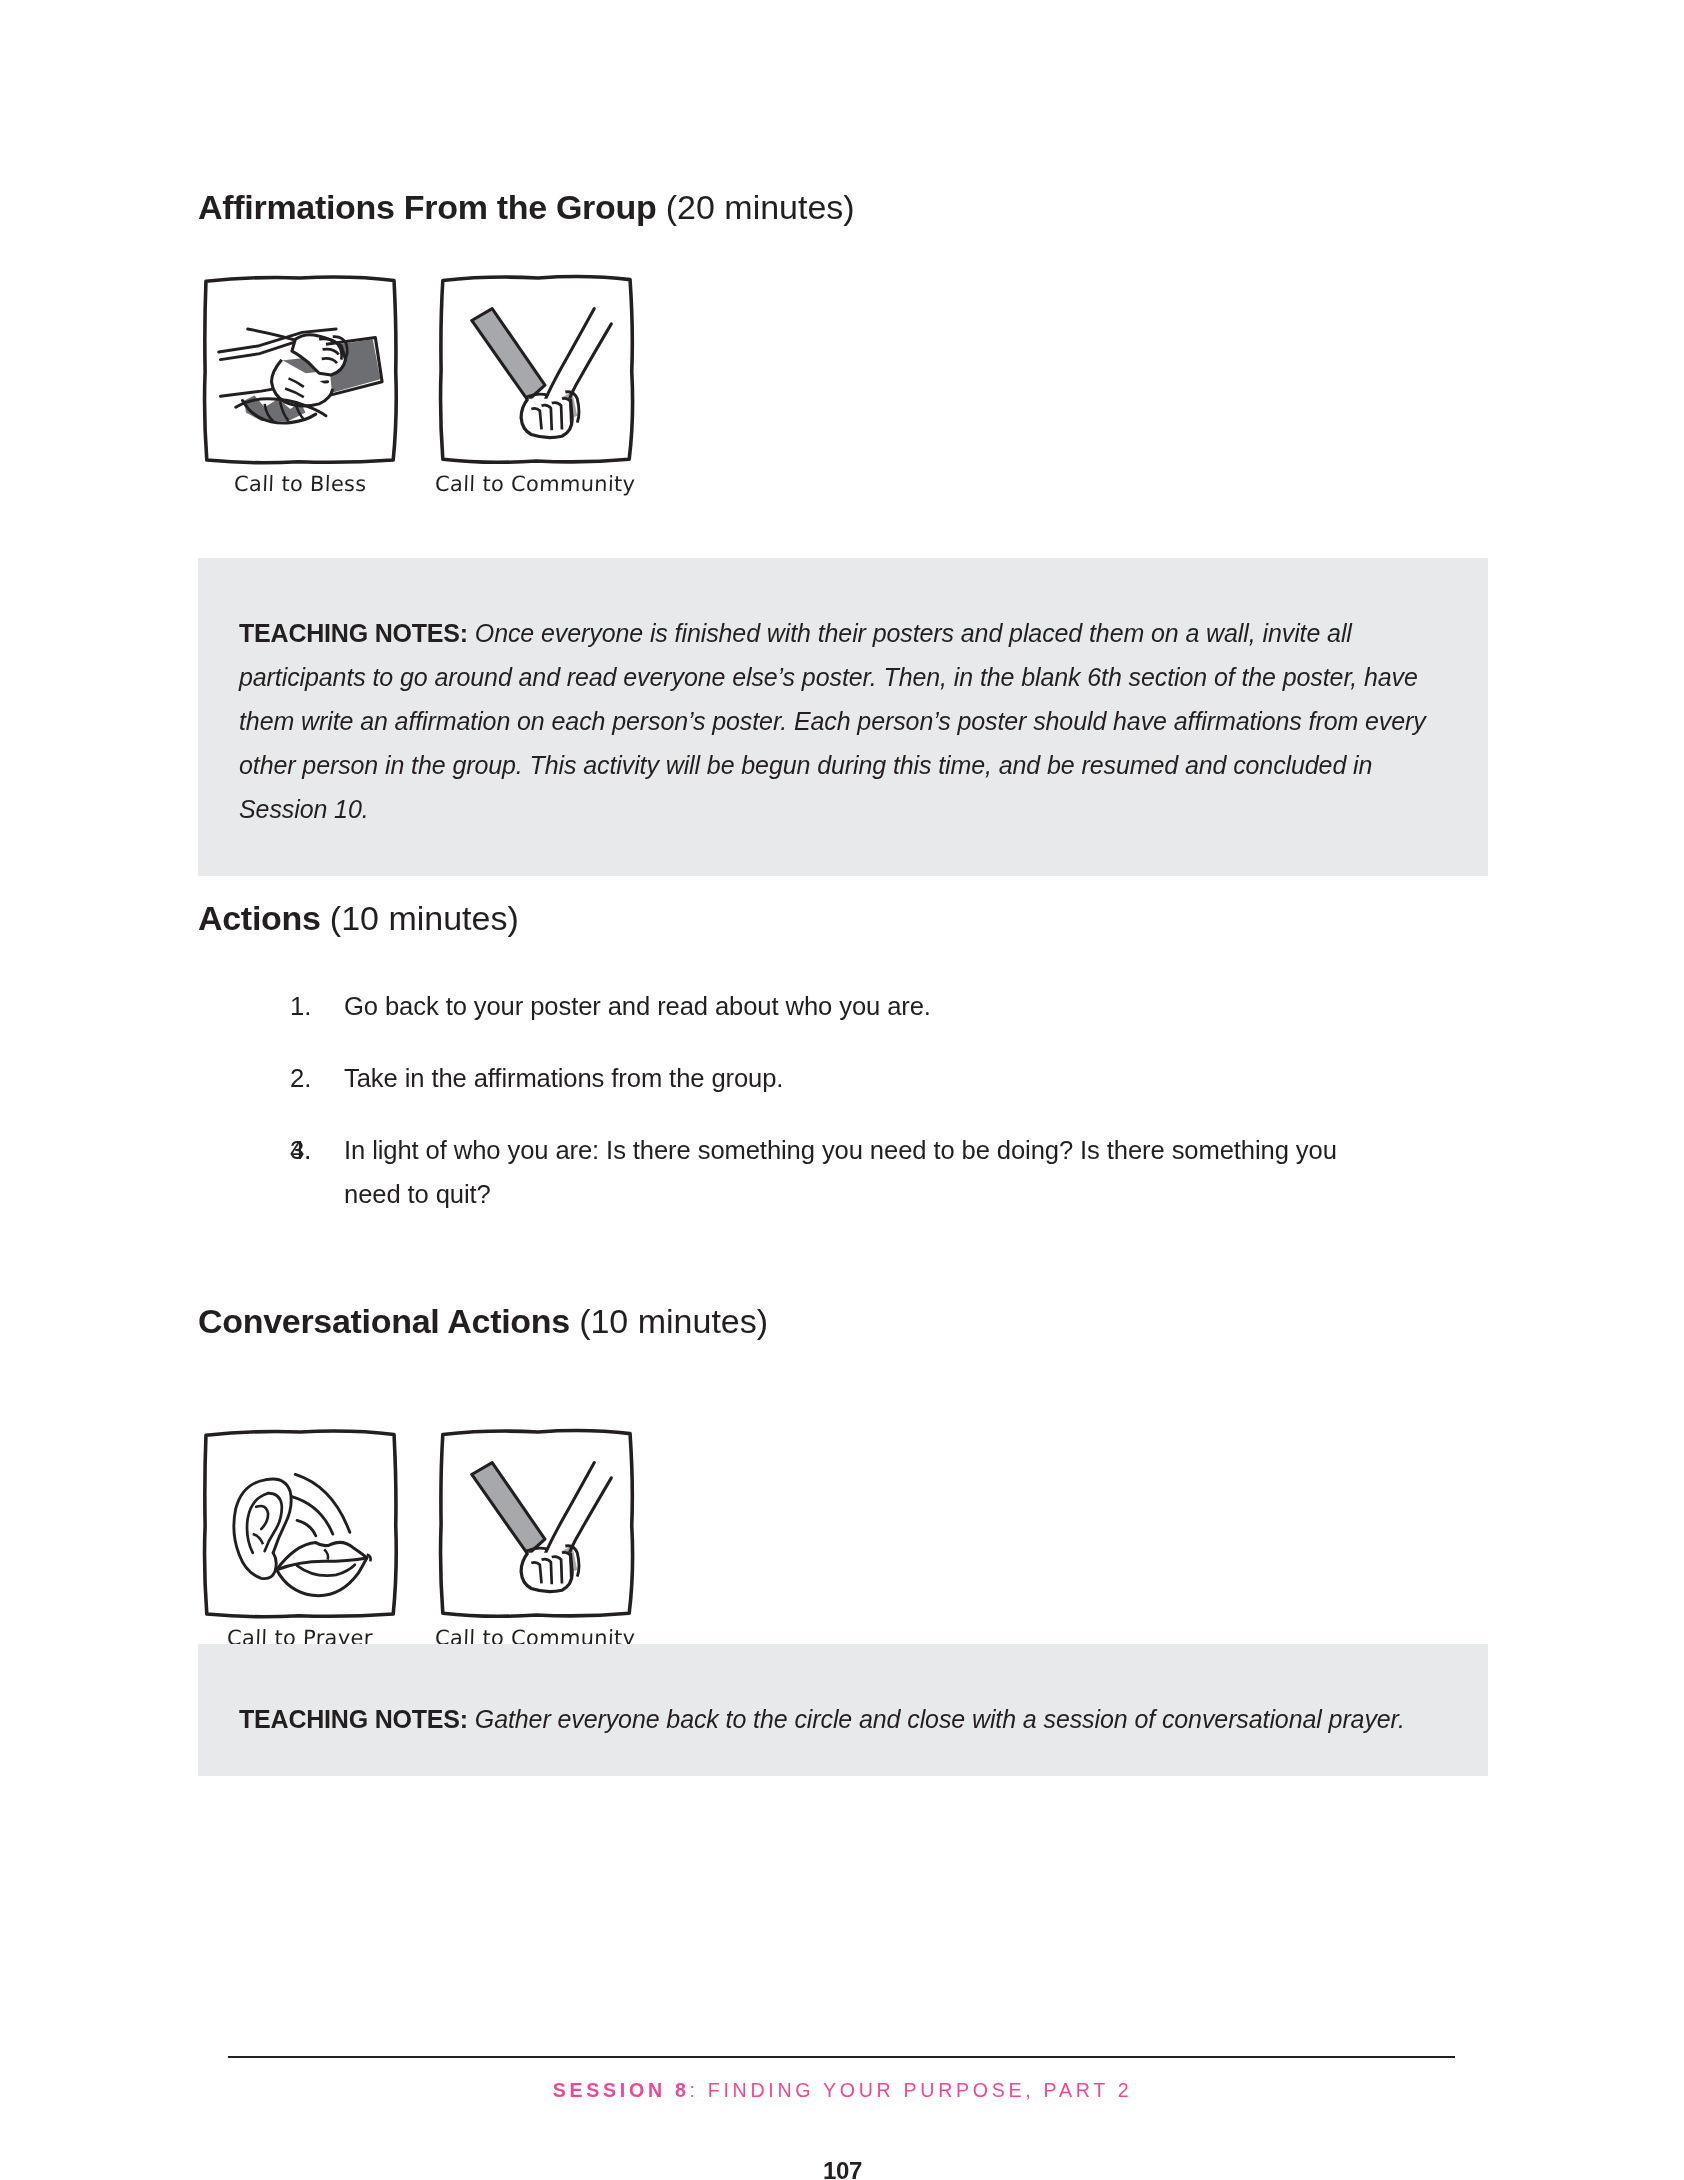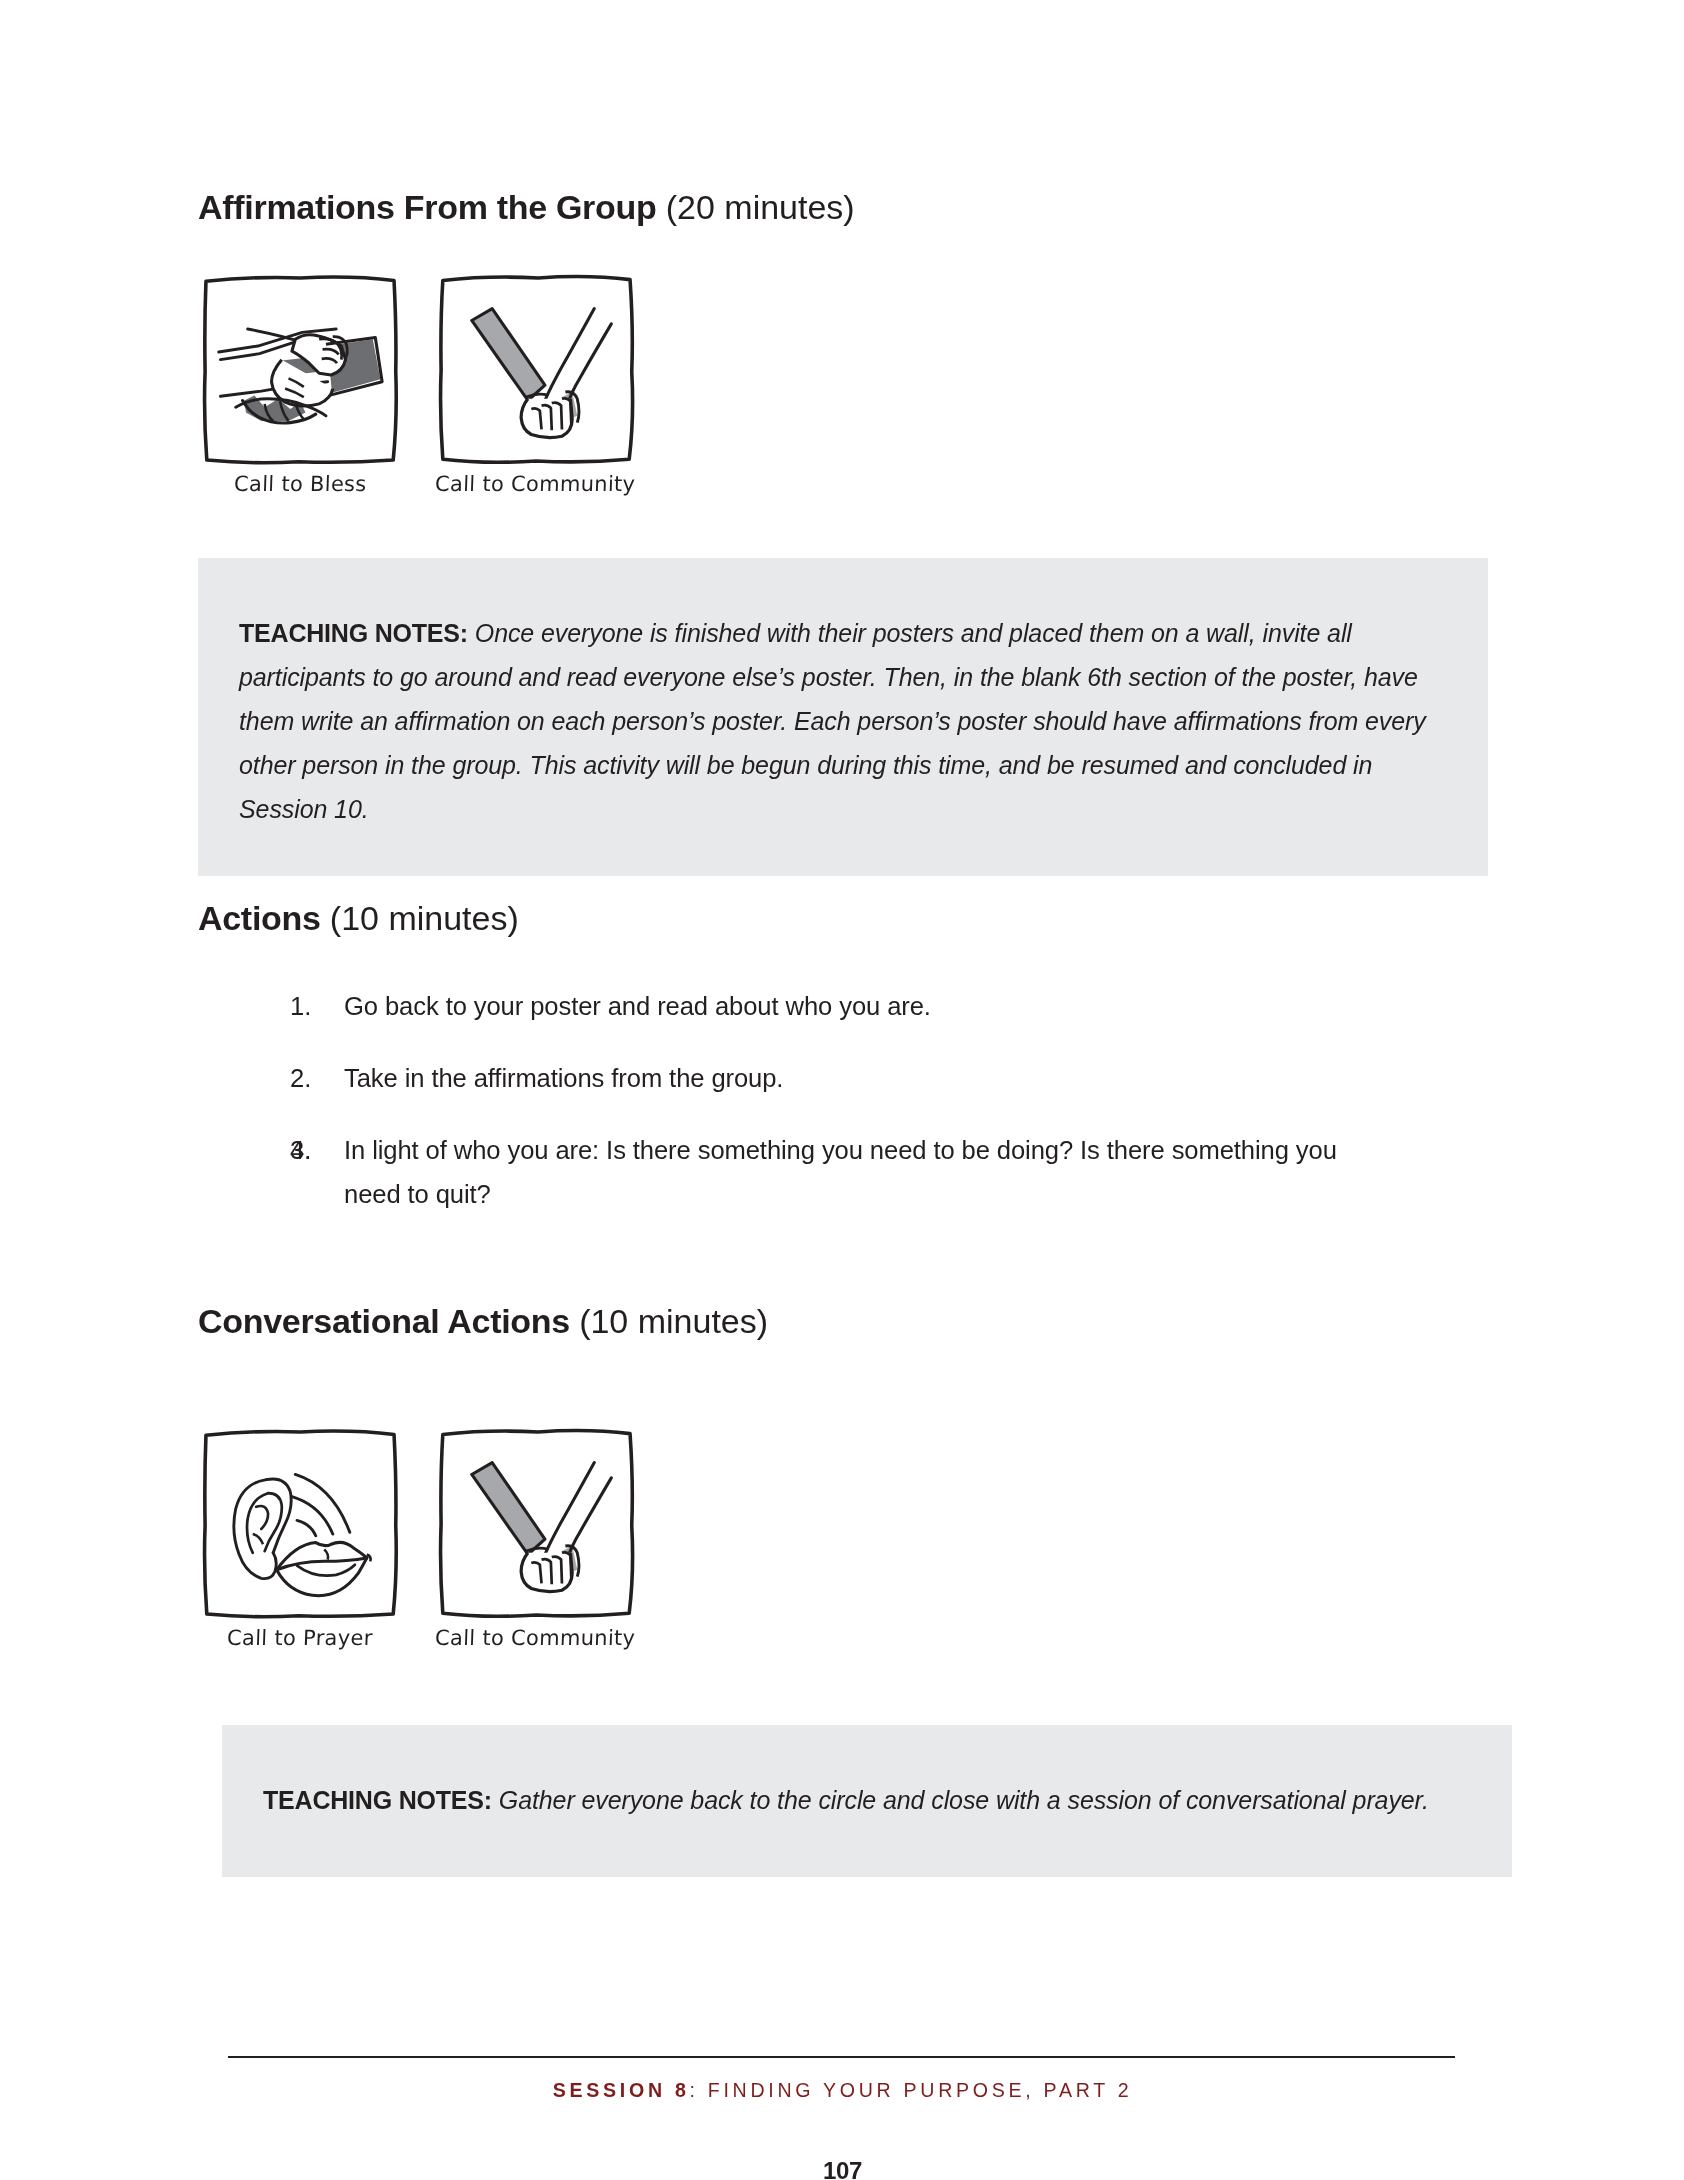--- a/index.html
+++ b/index.html
@@ -87,21 +87,21 @@
   
   .notes-box {
     position: absolute;
     left: 198px;
     width: 1290px;
     background: #e8e9ea;
     box-sizing: border-box;
     padding: 53px 46px 37px 41px;
   }
   #notes-box-1 { top: 558px; height: 318px; }
-  #notes-box-2 { top: 1725px; height: 152px; margin-left: 24px; }
+  #notes-box-2 { top: 1644px; height: 132px; }
 
   .notes-text {
     font-size: 25px;
     line-height: 44px;
     font-style: italic;
     color: #231f20;
     letter-spacing: -0.1px;
   }
   .notes-label {
     font-style: normal;
@@ -149,21 +149,21 @@
     background: #231f20;
   }
   .footer-title {
     position: absolute;
     left: 0;
     top: 2079px;
     width: 1685px;
     text-align: center;
     font-size: 19.6px;
     letter-spacing: 3.7px;
-    color: #7f1d1d;
+    color: #ec4899;
   }
   .footer-title .ft-bold {
     font-weight: 700;
     font-stretch: condensed;
   }
   .footer-page {
     position: absolute;
     left: 0;
     top: 2121px;
     width: 1685px;

